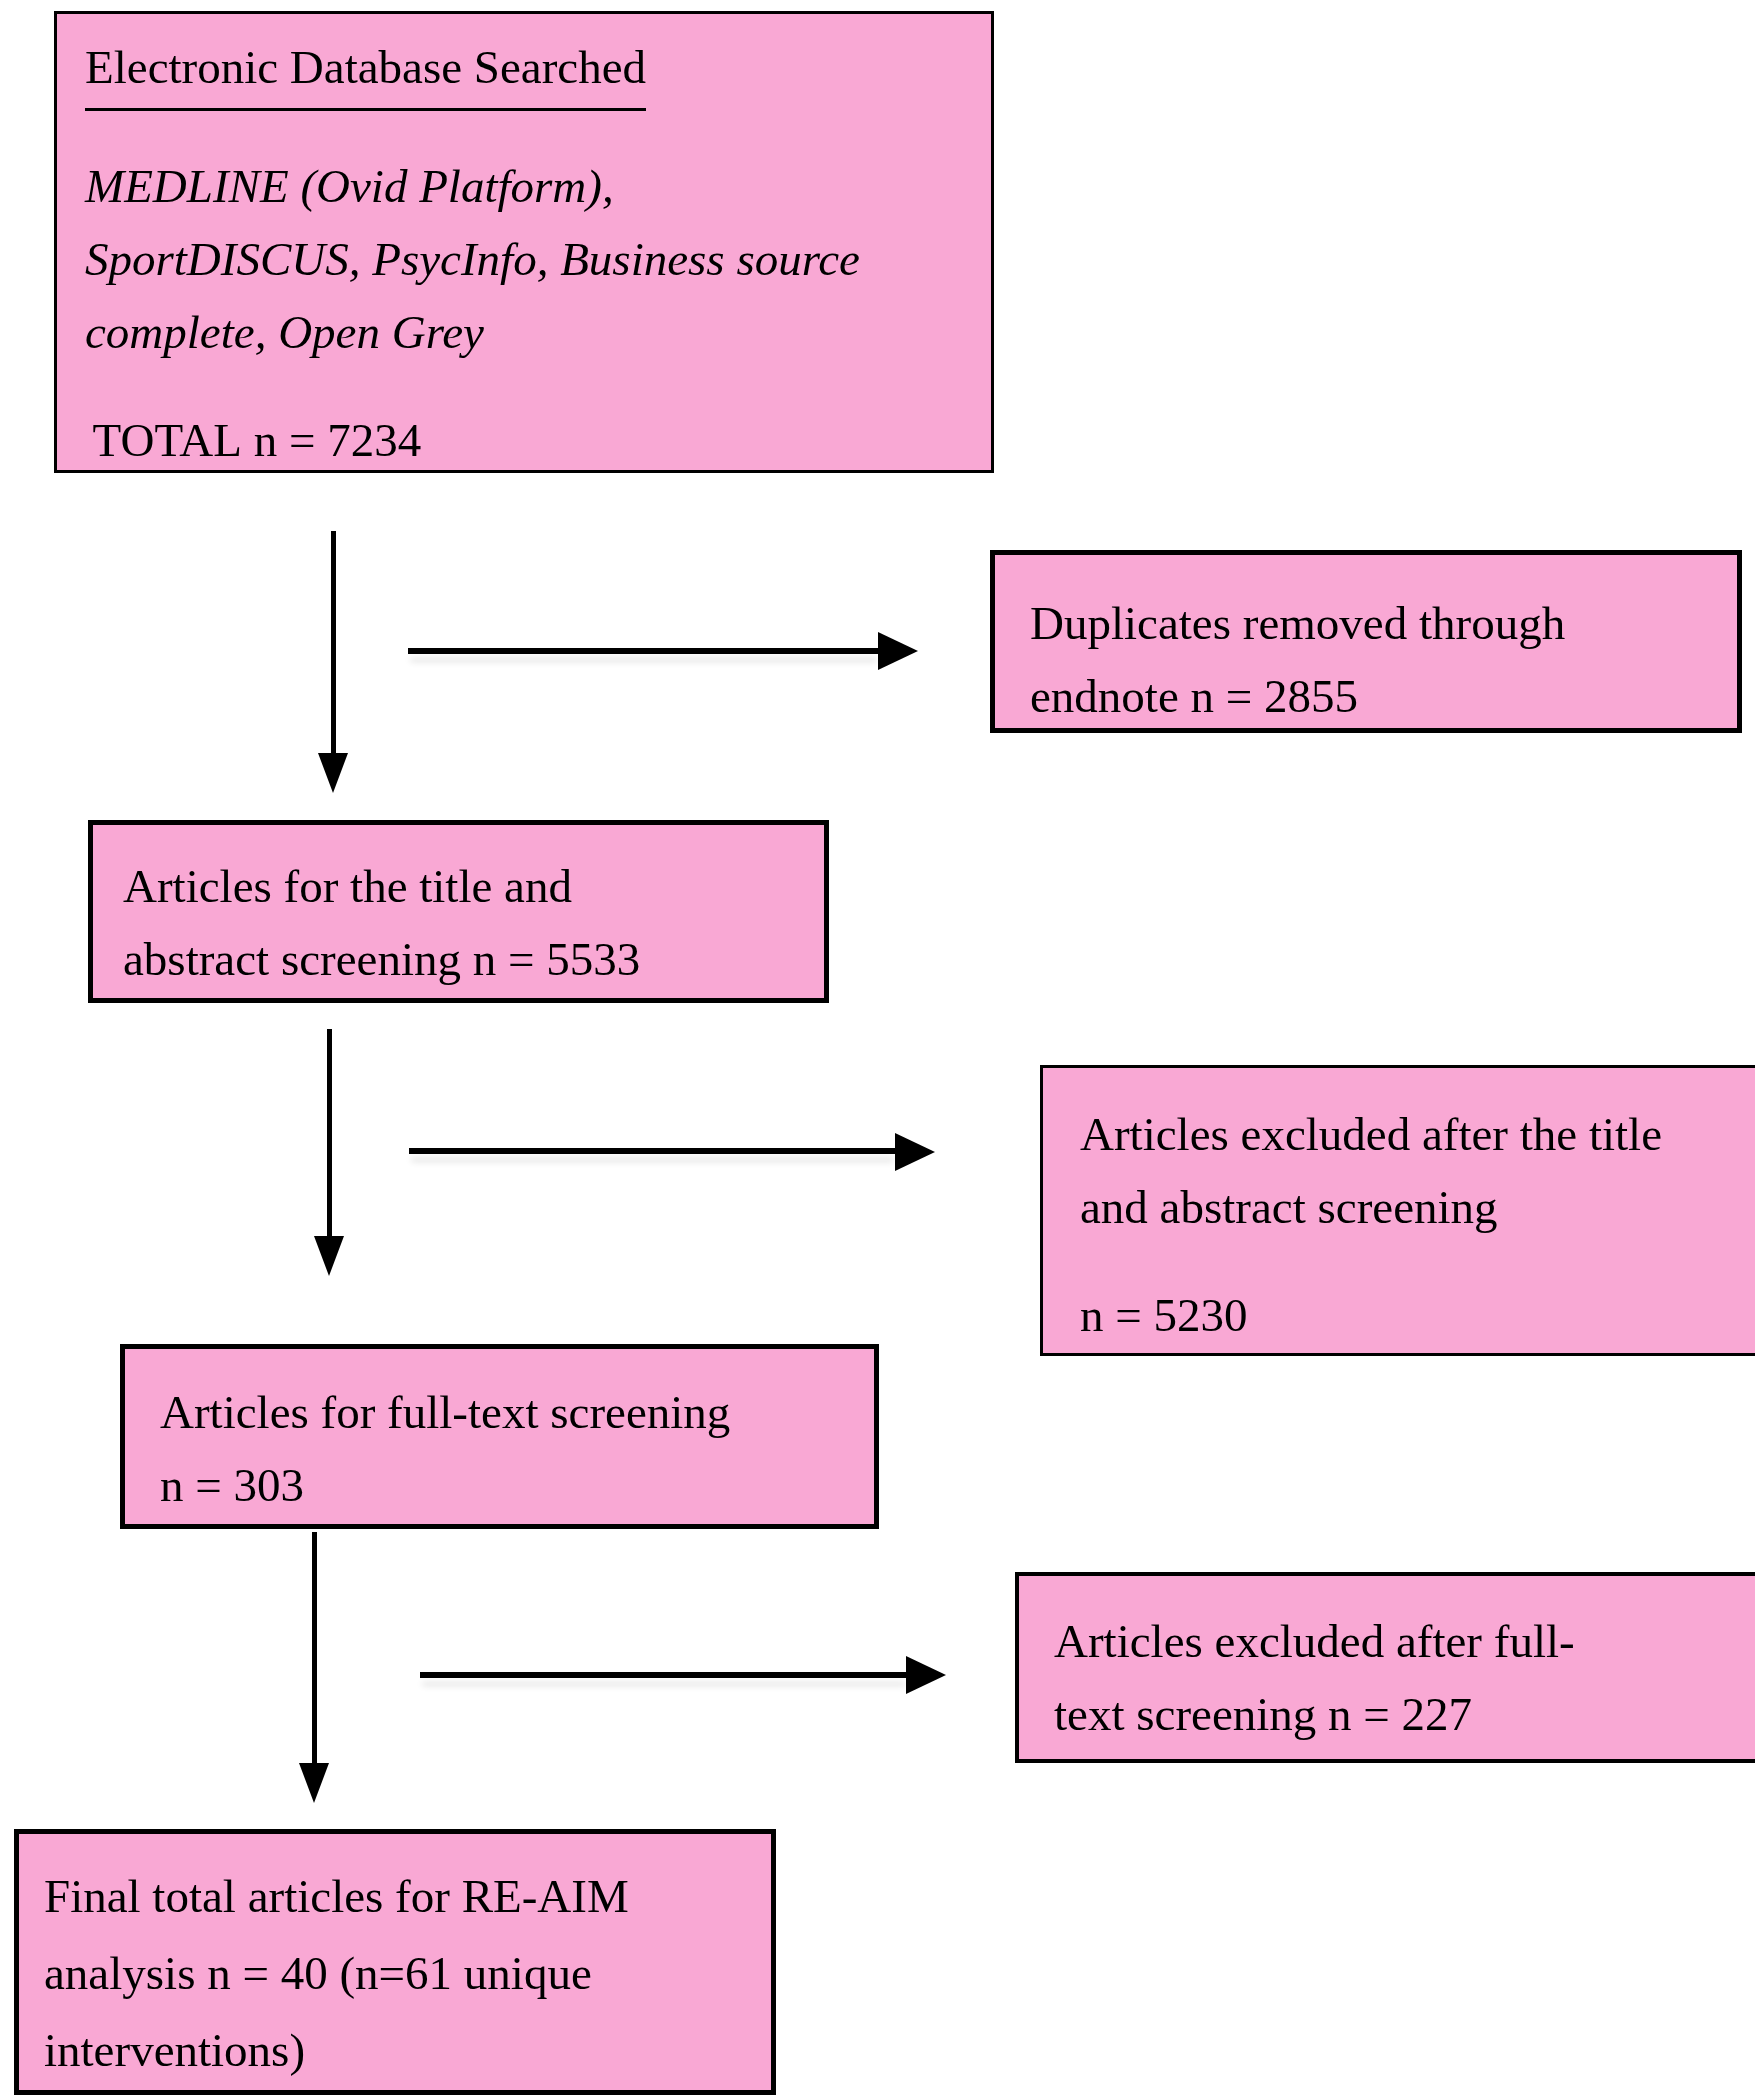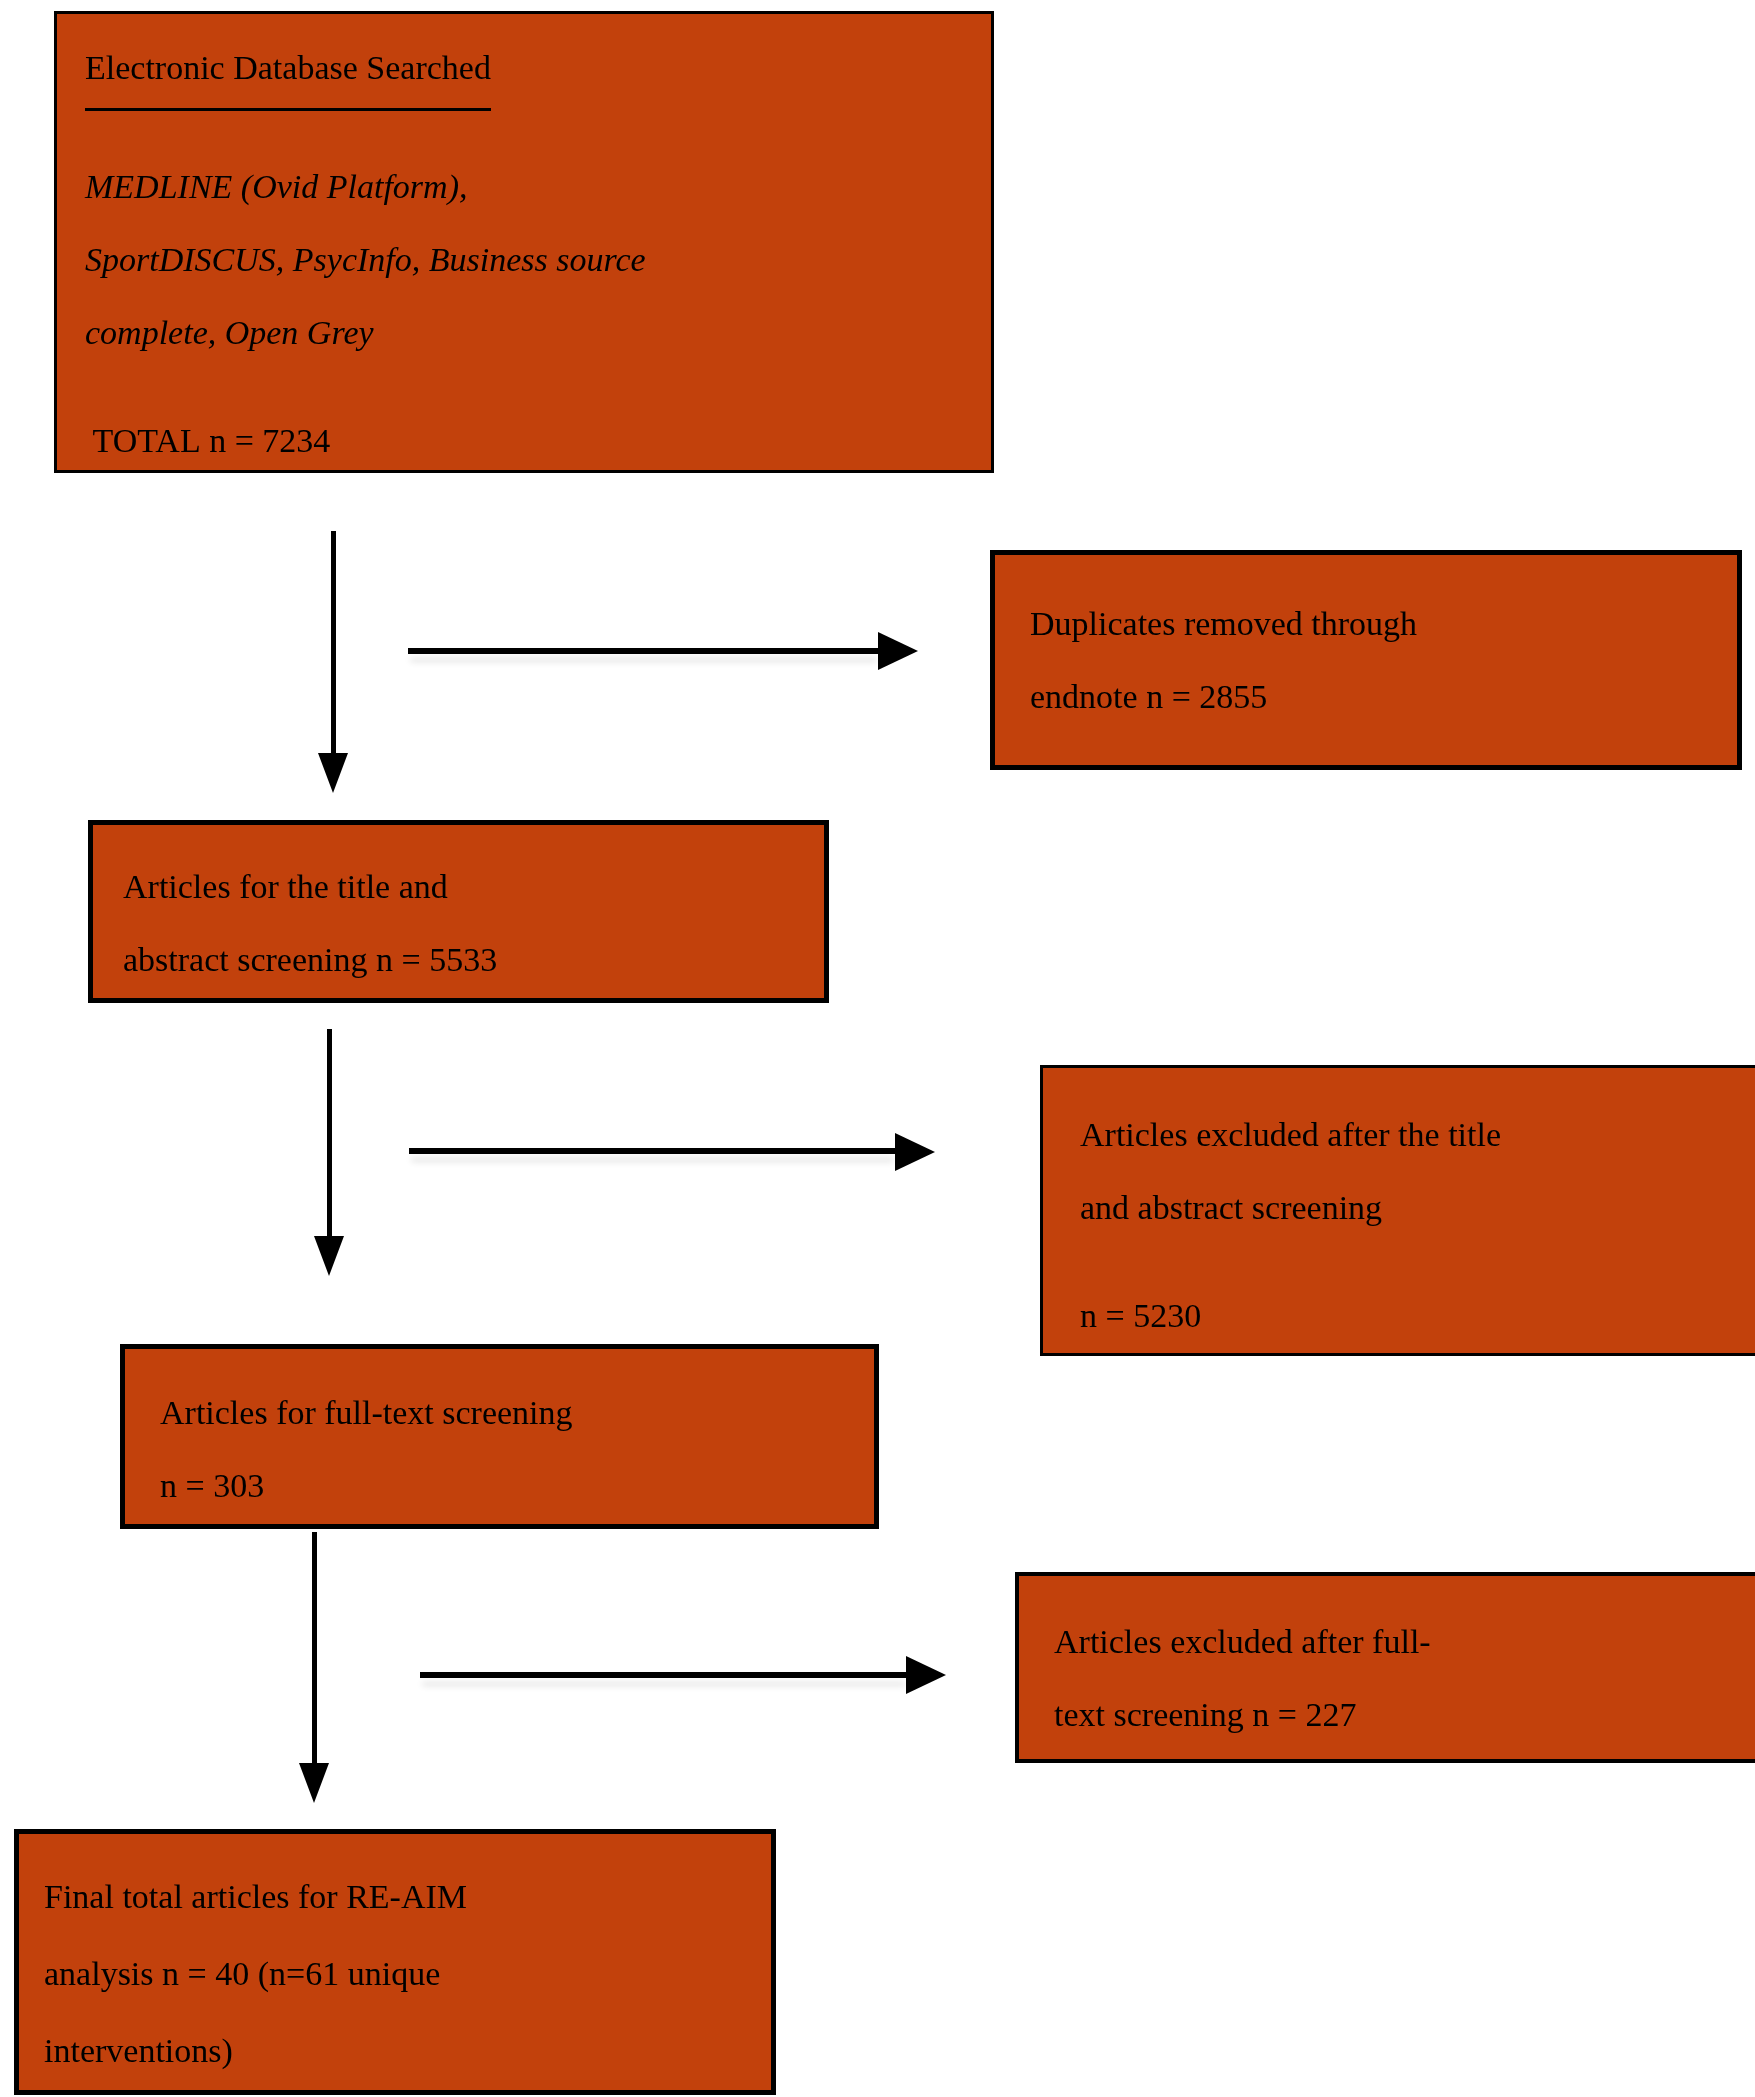--- a/index.html
+++ b/index.html
@@ -12,23 +12,23 @@
     width: 1755px;
     height: 2097px;
     background: #ffffff;
     font-family: "Liberation Serif", "DejaVu Serif", serif;
     color: #000000;
     overflow: hidden;
   }
   .box {
     position: absolute;
     box-sizing: border-box;
-    background: #c2410c;
+    background: #f9a8d4;
     border: 4.4px solid #000000;
-    font-size: 34px;
+    font-size: 47px;
     line-height: 73px;
   }
   .line {
     display: block;
     white-space: nowrap;
   }
   
   .box-source {
     left: 54px; top: 11.4px; width: 940px; height: 462px;
     border-width: 3.8px;
@@ -44,21 +44,21 @@
   .box-source .databases {
     font-style: italic;
   }
   .box-source .total-line {
     margin-top: 35px;
     padding-left: 7.6px;
     white-space: nowrap;
   }
   .box-source .total-label { font-weight: normal; }
   .box-duplicates {
-    left: 990px; top: 550px; width: 752px; height: 220px;
+    left: 990px; top: 550px; width: 752px; height: 183px;
     border-width: 5px;
     padding: 32px 12.6px 0 35px;
   }
   .box-title-abstract {
     left: 88px; top: 820px; width: 741px; height: 183px;
     border-width: 5.7px;
     padding: 25px 12.6px 0 30px;
   }
   .box-excluded-ta {
     left: 1012px; top: 1065px; width: 727px; height: 291px;

